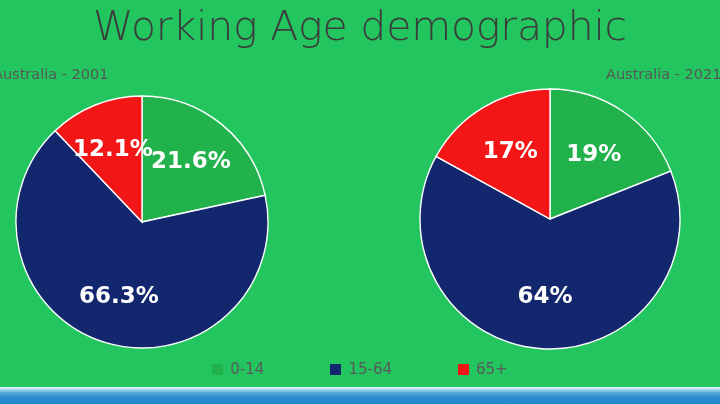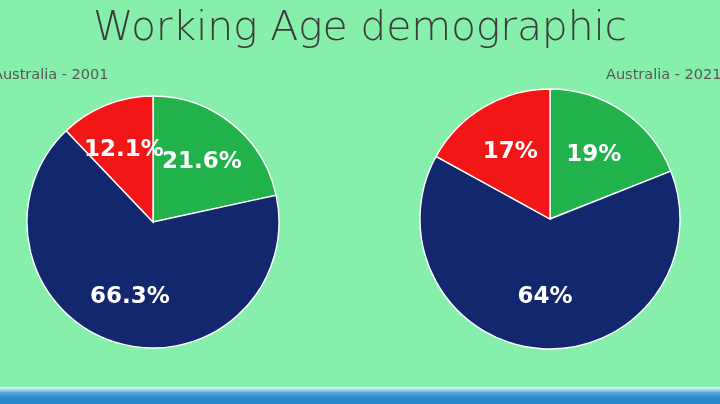--- a/index.html
+++ b/index.html
@@ -7,21 +7,21 @@
     padding: 0;
     background: #ffffff;
   }
   body {
     font-family: "Liberation Sans", sans-serif;
   }
   #slide {
     position: relative;
     width: 720px;
     height: 404px;
-    background: #86efac;
+    background: #22c55e;
     overflow: hidden;
   }
 
   
   #slide-title {
     position: absolute;
     left: 0;
     top: 2px;
     width: 720px;
     text-align: center;
@@ -41,21 +41,21 @@
     font-size: 14.5px;
     font-weight: 400;
     color: #575757;
     white-space: nowrap;
   }
   #caption-left  { left: -7px; }
   #caption-right { left: 606px; text-align: right; }
 
   
   .pie-wrap { position: absolute; }
-  #pie-left  { left: 25px;  top: 93px; width: 256px; height: 258px; }
+  #pie-left  { left: 14px;  top: 93px; width: 256px; height: 258px; }
   #pie-right { left: 419px; top: 88px; width: 262px; height: 262px; }
   .pie-svg { display: block; width: 100%; height: 100%; }
 
   .slice-label {
     font-family: "DejaVu Sans", sans-serif;
     font-weight: bold;
     fill: #ffffff;
     text-anchor: middle;
     dominant-baseline: middle;
   }
@@ -130,16 +130,30 @@
     <svg class="pie-svg" viewBox="0 0 262 262">
         <path d="M 131 131 L 131.00 1.00 A 130 130 0 0 1 251.87 83.14 Z" fill="#22b24c" stroke="#ffffff" stroke-width="1.4"></path>
         <path d="M 131 131 L 251.87 83.14 A 130 130 0 1 1 17.08 68.37 Z" fill="#13276e" stroke="#ffffff" stroke-width="1.4"></path>
         <path d="M 131 131 L 17.08 68.37 A 130 130 0 0 1 131.00 1.00 Z" fill="#f21616" stroke="#ffffff" stroke-width="1.4"></path>
         <text x="174.8" y="66.5" class="slice-label big">19%</text>
         <text x="126.1" y="208.8" class="slice-label big">64%</text>
         <text x="91.3" y="63.9" class="slice-label big">17%</text>
       </svg>
   </div>
 
+  <div id="legend">
+      <div class="legend-item">
+        <span class="legend-swatch" style="background: rgb(34, 178, 76);"></span>
+        <span class="legend-label">0-14</span>
+      </div>
+      <div class="legend-item">
+        <span class="legend-swatch" style="background: rgb(19, 39, 110);"></span>
+        <span class="legend-label">15-64</span>
+      </div>
+      <div class="legend-item">
+        <span class="legend-swatch" style="background: rgb(242, 22, 22);"></span>
+        <span class="legend-label">65+</span>
+      </div>
+    </div>
 
   <div id="bottom-bar"></div>
 
 </div>
 
 </body></html>

